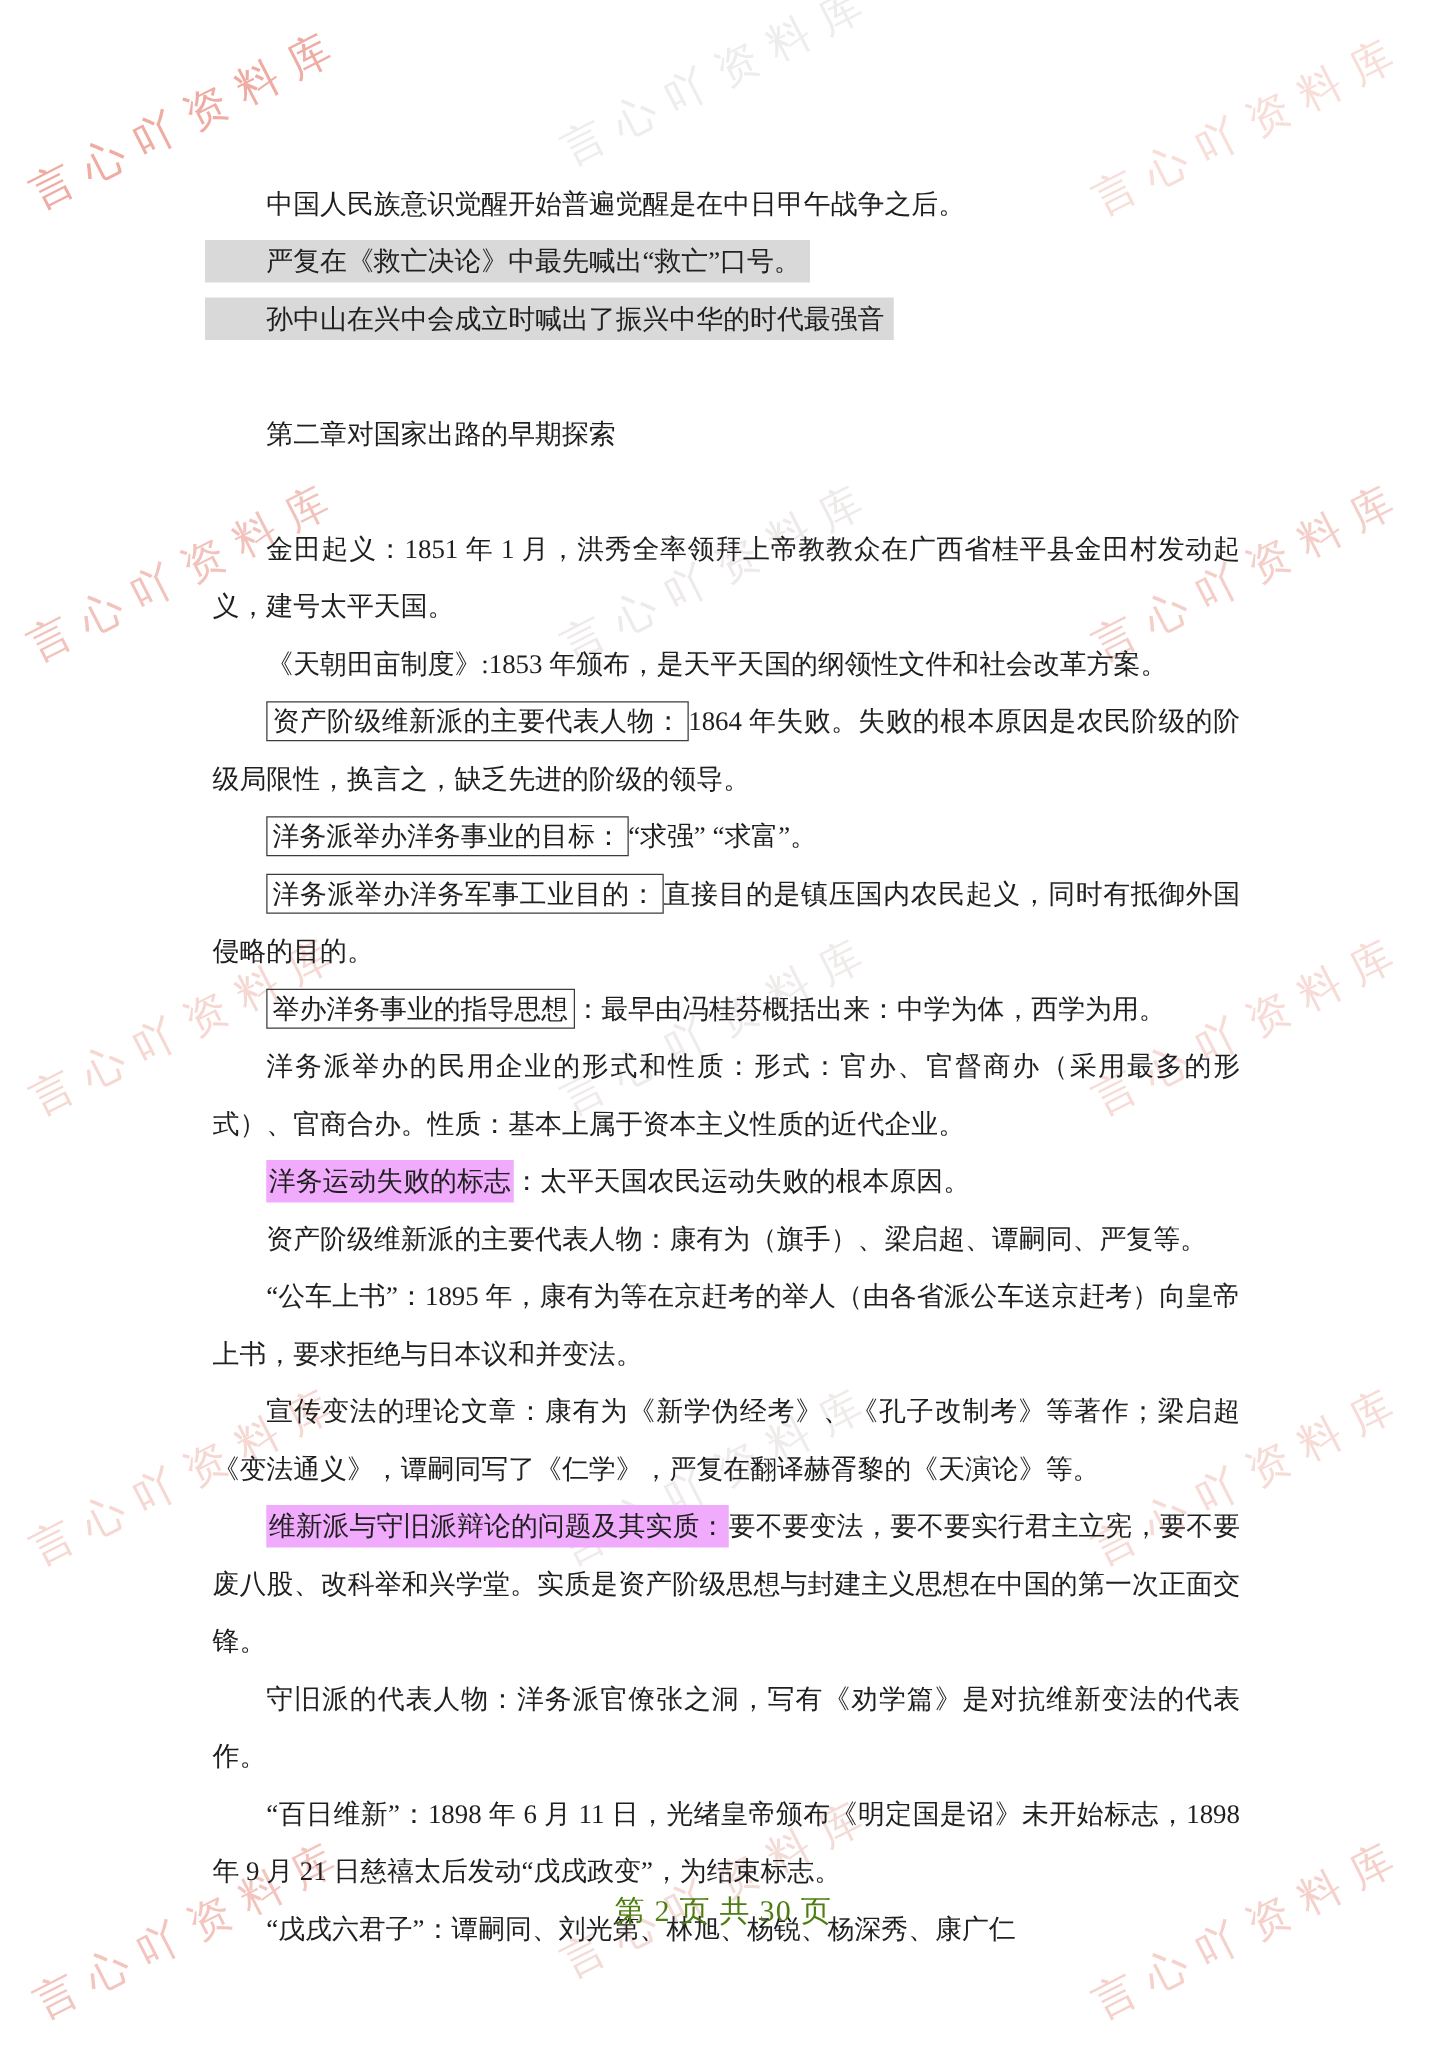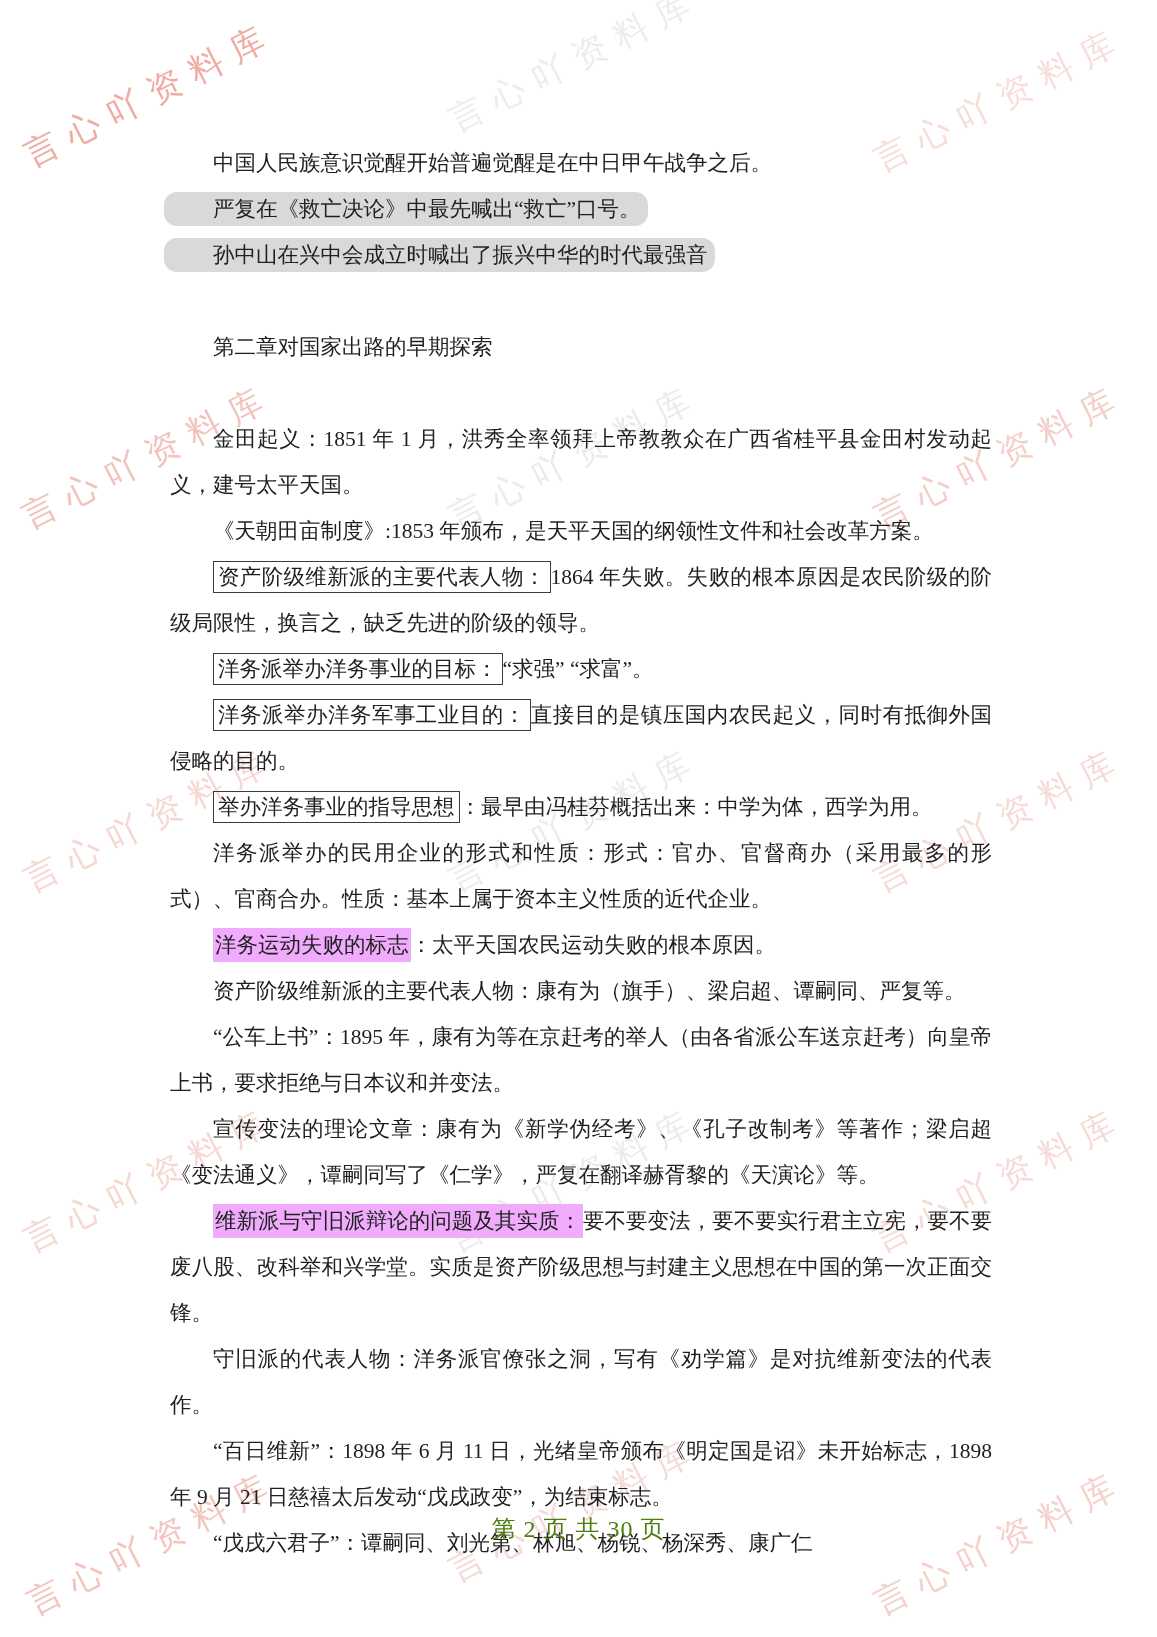--- a/index.html
+++ b/index.html
@@ -27,21 +27,20 @@
     font-size:21.5px;
     line-height:46px;
     text-align:justify;
   }
   .para { margin:0; text-indent:2em; }
   .para.hl-full { text-indent:0; }
   .hlbar {
     background:#d9d9d9;
     padding:5px 7px 5px calc(2em + 6px);
     margin-left:-6px;
-    border-radius:13px;
   }
   .heading { font-weight:normal; margin:46px 0; }
   .boxed {
     border:1.5px solid #3c3c3c;
     padding:3px 4px;
   }
   .hl {
     background:#f0abfc;
     padding:5px 2px;
   }

